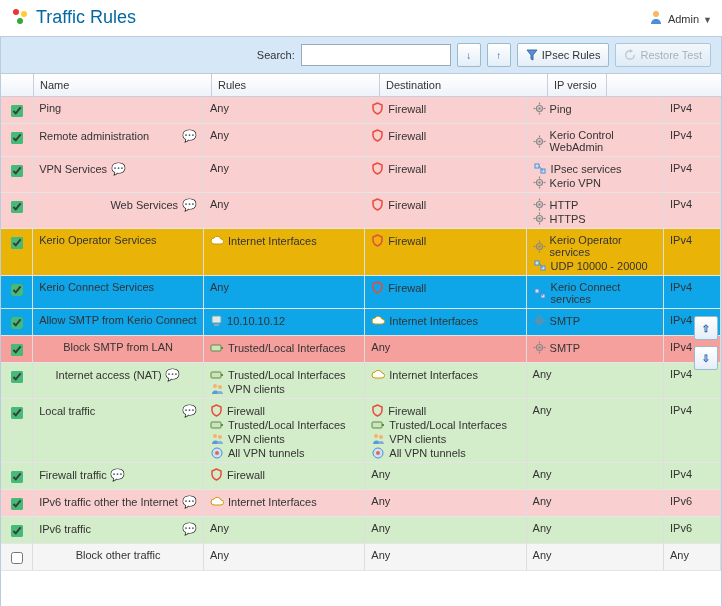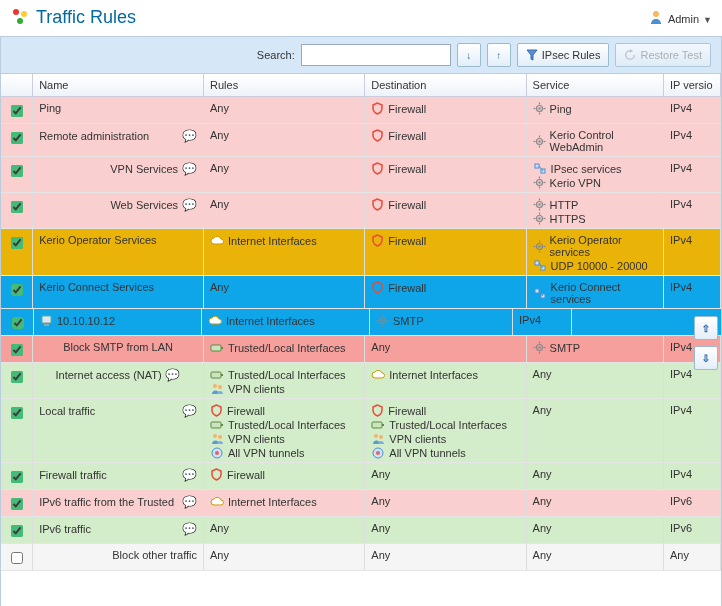--- a/index.html
+++ b/index.html
@@ -90,21 +90,20 @@
       <span>Restore Test</span>
     </div>
   </div>
 
   <div class="table-wrap">
     <div class="thead">
       <div class="th col-check"></div>
       <div class="th col-name">Name</div>
       <div class="th col-src">Rules</div>
       <div class="th col-dst">Destination</div>
-      <div class="th col-svc">Service</div>
       <div class="th col-ipv">IP versio</div>
     </div>
     <div class="tbody" id="tbody">
         <div class="row pink">
           <div class="td col-check">
             <input type="checkbox" class="chk" checked="" style="">
           </div>
           <div class="td col-name">
             <div class="item" style="width:100%;justify-content:space-between">
               <span>Ping</span>
@@ -198,21 +197,21 @@
               </div>
             </div>
           </div>
           <div class="td col-ipv">IPv4</div>
         </div>
         <div class="row pink">
           <div class="td col-check">
             <input type="checkbox" class="chk" checked="" style="">
           </div>
           <div class="td col-name">
-            <div class="item" style="width:100%;justify-content:flex-end">
+            <div class="item" style="width:100%;justify-content:flex-start">
               <span>VPN Services</span>
               <span class="bubble">💬</span>
             </div>
           </div>
           <div class="td col-src">
             <div class="cell-stack">
               <div class="item">
                 <span>Any</span>
               </div>
             </div>
@@ -430,20 +429,25 @@
                 <span>Kerio Connect services</span>
               </div>
             </div>
           </div>
           <div class="td col-ipv">IPv4</div>
         </div>
         <div class="row blue">
           <div class="td col-check">
             <input type="checkbox" class="chk" checked="" style="">
           </div>
+          <div class="td col-name">
+            <div class="item" style="width:100%;justify-content:space-between">
+              <span>Allow SMTP from Kerio Connect</span>
+            </div>
+          </div>
           <div class="td col-src">
             <div class="cell-stack">
               <div class="item">
                 <span>
                   <svg width="13" height="13">
                     <rect x="2" y="2" width="9" height="7" rx="1" fill="#dde8f4" stroke="#6a9"></rect>
                     <rect x="4" y="10" width="5" height="2" fill="#8ab"></rect>
                   </svg>
                 </span>
                 <span>10.10.10.12</span>
@@ -687,21 +691,21 @@
               </div>
             </div>
           </div>
           <div class="td col-ipv">IPv4</div>
         </div>
         <div class="row green">
           <div class="td col-check">
             <input type="checkbox" class="chk" checked="" style="">
           </div>
           <div class="td col-name">
-            <div class="item" style="width:100%;justify-content:space-between">
+            <div class="item" style="width:100%;">
               <span>Firewall traffic</span>
               <span class="bubble">💬</span>
             </div>
           </div>
           <div class="td col-src">
             <div class="cell-stack">
               <div class="item">
                 <span>
                   <svg width="13" height="13">
                     <path d="M6.5 1L2 3v3c0 3 2 5 4.5 6C9 11 11 9 11 6V3z" fill="none" stroke="#e74c3c" stroke-width="1.5"></path>
@@ -726,21 +730,21 @@
             </div>
           </div>
           <div class="td col-ipv">IPv4</div>
         </div>
         <div class="row pink">
           <div class="td col-check">
             <input type="checkbox" class="chk" checked="" style="">
           </div>
           <div class="td col-name">
             <div class="item" style="width:100%;justify-content:space-between">
-              <span>IPv6 traffic from the Trusted</span>
+              <span>IPv6 traffic other the Internet</span>
               <span class="bubble">💬</span>
             </div>
           </div>
           <div class="td col-src">
             <div class="cell-stack">
               <div class="item">
                 <span>
                   <svg width="14" height="13">
                     <path d="M4 10a3 3 0 0 1 0-6 4 4 0 0 1 7 1 2.5 2.5 0 0 1 0 5z" fill="#fff" stroke="#c90" stroke-width="1"></path>
                   </svg>
@@ -796,21 +800,21 @@
               </div>
             </div>
           </div>
           <div class="td col-ipv">IPv6</div>
         </div>
         <div class="row pale">
           <div class="td col-check">
             <input type="checkbox" class="chk" style="">
           </div>
           <div class="td col-name">
-            <div class="item" style="width:100%;justify-content:flex-end">
+            <div class="item" style="width:100%;justify-content:center">
               <span>Block other traffic</span>
             </div>
           </div>
           <div class="td col-src">
             <div class="cell-stack">
               <div class="item">
                 <span>Any</span>
               </div>
             </div>
           </div>

